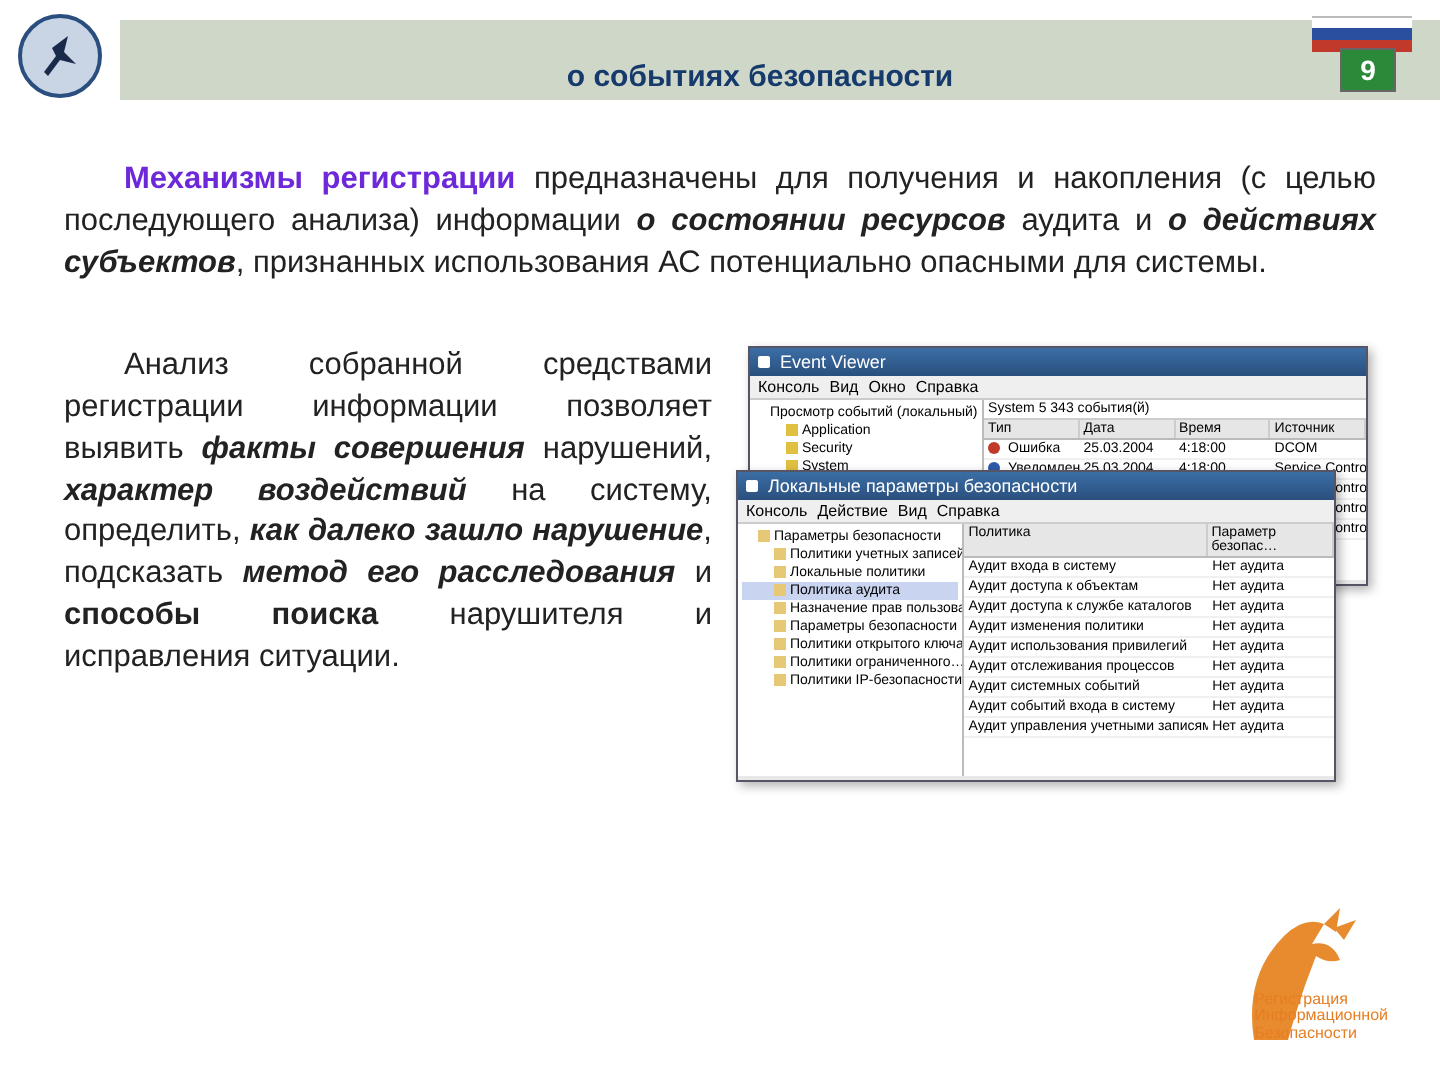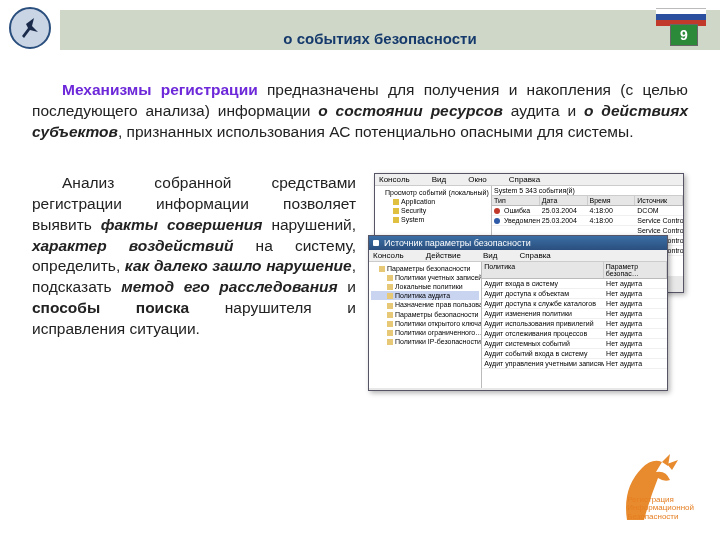--- a/index.html
+++ b/index.html
@@ -104,21 +104,21 @@
     display: flex;
     align-items: center;
     gap: 3px;
   }
   .win-menu {
     background: #efefef;
     padding: 1px 4px;
     font-size: 8px;
     border-bottom: 1px solid #ccc;
     display: flex;
-    gap: 22px;
+    gap: 5px;
   }
   .win-body {
     display: flex;
     height: calc(100% - 28px);
     background: #fff;
   }
   .win-tree {
     width: 38%;
     border-right: 1px solid #bbb;
     padding: 2px;
@@ -213,20 +213,24 @@
 <div class="row2">
   <div class="col-text">
     <p class="para">
       <span>Анализ собранной средствами регистрации информации позволяет выявить </span><span class="bi">факты совершения</span><span> нарушений, </span><span class="bi">характер воздействий</span><span> на систему, определить, </span><span class="bi">как далеко зашло нарушение</span><span>, подсказать </span><span class="bi">метод его расследования</span><span> и </span><span class="b">способы поиска</span><span> нарушителя и исправления ситуации.</span>
     </p>
   </div>
 
   <div class="col-img">
 
     <div class="win" style="left:6px; top:0; width:310px; height:120px;">
+      <div class="win-title">
+        <span class="ico-sq" style="background:#fff;border-radius:1px;"></span>
+        <span>Event Viewer</span>
+      </div>
       <div class="win-menu">
         <span>Консоль</span>
         <span>Вид</span>
         <span>Окно</span>
         <span>Справка</span>
       </div>
       <div class="win-body">
         <div class="win-tree">
           <div class="tree-item">Просмотр событий (локальный)</div>
           <div class="tree-item l2"><span class="ico-sq ico-yel"></span><span>Application</span></div>
@@ -271,21 +275,21 @@
               <span></span>
               <span>Service Control Manager</span>
             </div>
         </div>
       </div>
     </div>
 
     <div class="win" style="left:0; top:62px; width:300px; height:156px;">
       <div class="win-title">
         <span class="ico-sq" style="background:#fff;border-radius:1px;"></span>
-        <span>Источник параметры безопасности</span>
+        <span>Локальные параметры безопасности</span>
       </div>
       <div class="win-menu">
         <span>Консоль</span>
         <span>Действие</span>
         <span>Вид</span>
         <span>Справка</span>
       </div>
       <div class="win-body">
         <div class="win-tree">
           <div class="tree-item"><span class="ico-sq ico-fold"></span><span>Параметры безопасности</span></div>

